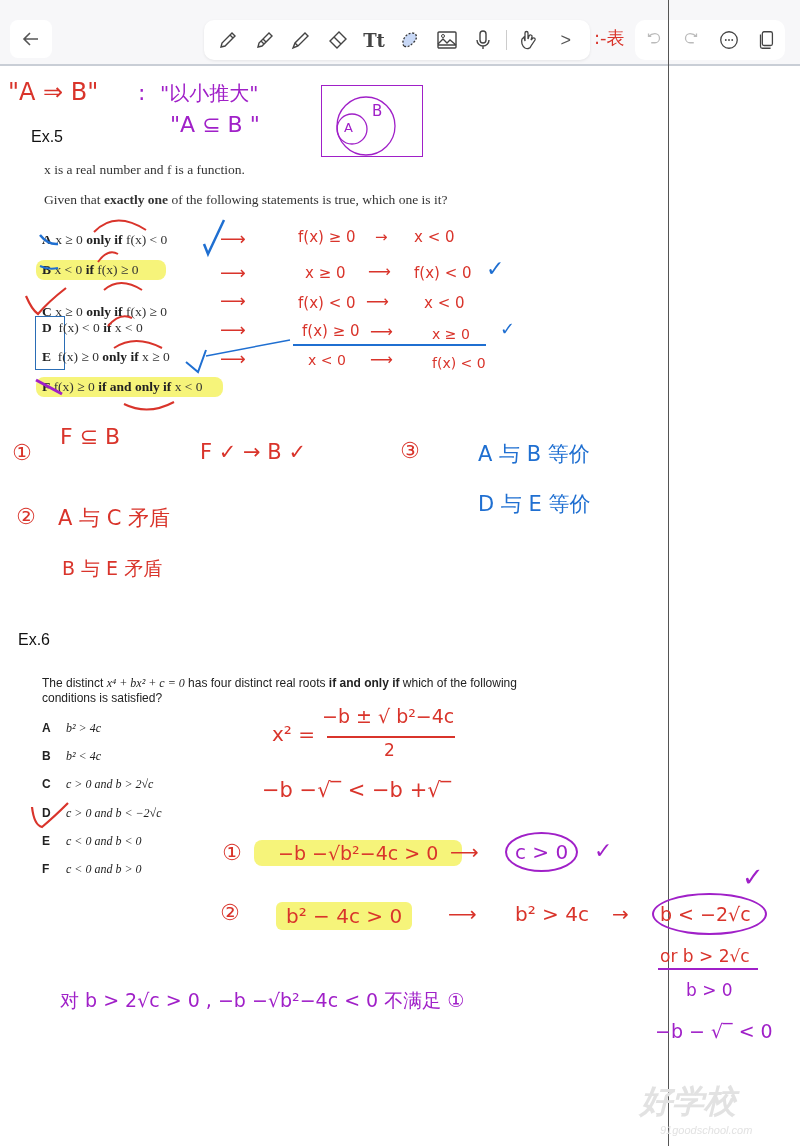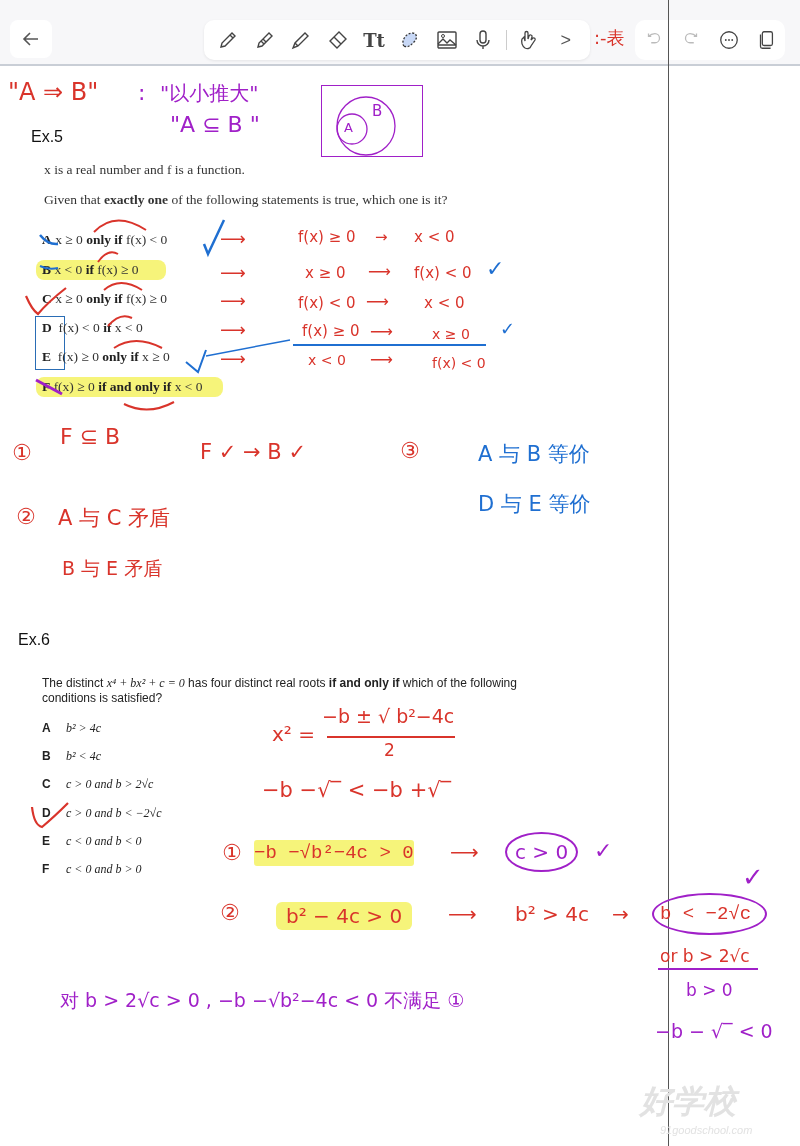--- a/index.html
+++ b/index.html
@@ -145,21 +145,21 @@
 </div>
 
 <div class="opt-row serif" style="top:232px;">
   <b>A</b>
   <span>x ≥ 0 </span><b>only if</b><span> f(x) &lt; 0</span>
 </div>
 <div class="opt-row serif hl" style="top:260px;left:36px;padding:2px 28px 2px 6px;">
   <b>B</b>
   <span>x &lt; 0 </span><b>if</b><span> f(x) ≥ 0</span>
 </div>
-<div class="opt-row serif" style="top:291px;text-align:center;">
+<div class="opt-row serif" style="top:304px;text-align:center;">
   <b>C</b>
   <span>x ≥ 0 </span><b>only if</b><span> f(x) ≥ 0</span>
 </div>
 <div class="abs" style="left:35px;top:316px;width:28px;height:52px;border:1.5px solid #2a6db5;"></div>
 <div class="opt-row serif" style="top:320px;">
   <b>D</b>&nbsp;
   <span>f(x) &lt; 0 </span><b>if</b><span> x &lt; 0</span>
 </div>
 <div class="opt-row serif" style="top:349px;">
   <b>E</b>&nbsp;
@@ -242,31 +242,31 @@
   <path d="M12 12 Q14 30 22 32 Q34 22 48 8" stroke="#d9342b" stroke-width="2.2" fill="none"></path>
 </svg>
 
 <div class="hw hw-red" style="left:272px;top:722px;font-size:20px;">x² =</div>
 <div class="hw hw-red" style="left:322px;top:705px;font-size:19px;text-align:center;">−b ± √ b²−4c</div>
 <div class="abs" style="left:327px;top:736px;width:128px;height:1.5px;background:#d9342b;"></div>
 <div class="hw hw-red" style="left:384px;top:740px;font-size:17px;">2</div>
 <div class="hw hw-red" style="left:262px;top:778px;font-size:21px;">−b −√‾    &lt;    −b +√‾</div>
 
 <div class="hw hw-red" style="left:222px;top:840px;font-size:22px;">①</div>
-<div class="hw hw-red hl" style="left:254px;top:840px;font-size:19px;padding:2px 0;border-radius:3px;font-family:Liberation Mono, monospace;">−b −√b²−4c &gt; 0</div>
+<div class="hw hw-red hl" style="left:254px;top:840px;font-size:19px;padding:2px 24px;border-radius:8px;">−b −√b²−4c &gt; 0</div>
 <div class="hw hw-red" style="left:450px;top:840px;font-size:20px;">⟶</div>
 <div class="hw hw-purple" style="left:505px;top:832px;font-size:20px;border:2px solid #a020c8;border-radius:50%;padding:6px 8px;">c &gt; 0</div>
 <div class="hw hw-purple" style="left:594px;top:838px;font-size:22px;">✓</div>
 
 <div class="hw hw-red" style="left:220px;top:900px;font-size:22px;">②</div>
 <div class="hw hw-red hl" style="left:276px;top:902px;font-size:20px;padding:2px 10px;border-radius:6px;">b² − 4c &gt; 0</div>
 <div class="hw hw-red" style="left:448px;top:902px;font-size:20px;">⟶</div>
 <div class="hw hw-red" style="left:515px;top:902px;font-size:20px;">b² &gt; 4c</div>
 <div class="hw hw-red" style="left:612px;top:902px;font-size:20px;">→</div>
-<div class="hw hw-red" style="left:652px;top:893px;font-size:19px;border:2px solid #a020c8;border-radius:50%;padding:8px 14px 8px 6px;font-family:Liberation Mono, monospace;">b &lt; −2√c</div>
+<div class="hw hw-red" style="left:652px;top:893px;font-size:19px;border:2px solid #a020c8;border-radius:50%;padding:8px 14px 8px 6px;">b &lt; −2√c</div>
 <div class="hw hw-purple" style="left:742px;top:862px;font-size:26px;">✓</div>
 <div class="hw hw-red" style="left:660px;top:946px;font-size:17px;">or b &gt; 2√c</div>
 <div class="abs" style="left:658px;top:968px;width:100px;height:2px;background:#a020c8;"></div>
 <div class="hw hw-purple" style="left:686px;top:980px;font-size:17px;">b &gt; 0</div>
 <div class="hw hw-purple" style="left:655px;top:1020px;font-size:19px;">−b − √‾  &lt; 0</div>
 
 <div class="hw hw-purple" style="left:60px;top:988px;font-size:19px;">对  b &gt; 2√c &gt; 0 ,    −b −√b²−4c &lt; 0    不满足 ①</div>
 
 <div class="watermark">
   <span>好学校</span>

